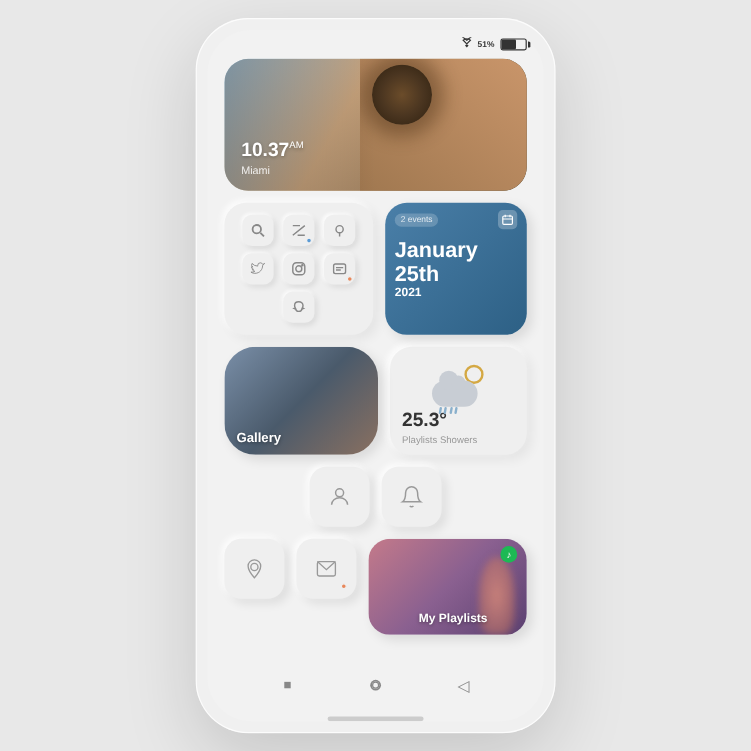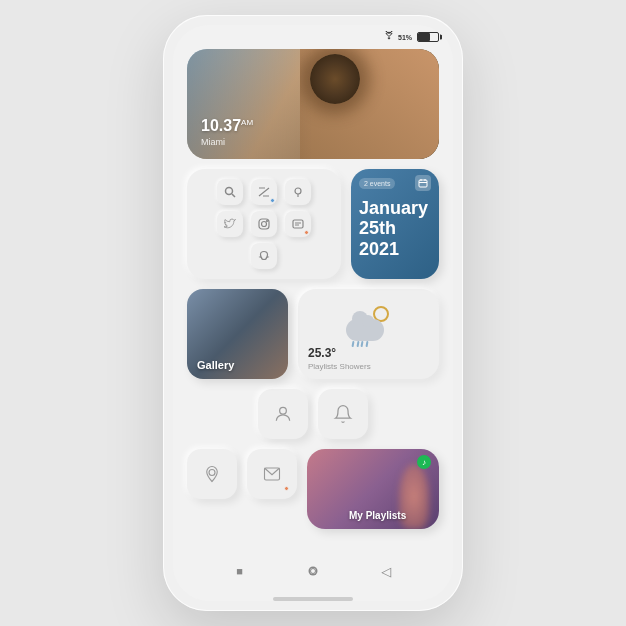--- a/index.html
+++ b/index.html
@@ -182,21 +182,21 @@
       right: 2px;
       width: 5px;
       height: 5px;
       border-radius: 50%;
       background: #5b9bd5;
       border: 1px solid #efefef;
     }
     .app-dot.orange { background: #e8875a; }
     
     .calendar-widget {
-      width: 88px;
+      width: 118px;
       border-radius: 18px;
       overflow: hidden;
       position: relative;
       background: linear-gradient(135deg, #4a7fa8, #2d6085);
       box-shadow: 4px 4px 10px rgba(0,0,0,0.1);
       flex-shrink: 0;
     }
     .calendar-header {
       display: flex;
       justify-content: space-between;
@@ -224,28 +224,28 @@
     .calendar-date {
       padding: 4px 8px 10px;
       color: white;
     }
     .cal-date-text {
       font-size: 18px;
       font-weight: 700;
       line-height: 1.1;
     }
     .cal-year {
-      font-size: 18px;
+      font-size: 10px;
       font-weight: 700;
     }
     
     .gallery-widget {
-      width: 101px;
+      width: 128px;
       height: 90px;
-      border-radius: 16px;
+      border-radius: 26px;
       overflow: hidden;
       position: relative;
       flex-shrink: 0;
       box-shadow: 4px 4px 10px rgba(0,0,0,0.1);
     }
     .gallery-bg {
       position: absolute;
       inset: 0;
       background: linear-gradient(135deg, #7a8fa8 0%, #4a5a6b 50%, #8a7060 100%);
     }
@@ -328,21 +328,21 @@
       gap: 3px;
     }
     .rain-drop {
       width: 1.5px;
       height: 6px;
       background: #8ab0cc;
       border-radius: 1px;
       transform: rotate(10deg);
     }
     .weather-temp {
-      font-size: 12px;
+      font-size: 16px;
       font-weight: 700;
       color: #333;
     }
     .weather-desc {
       font-size: 8px;
       color: #999;
       margin-top: 2px;
     }
     
     .nav-icons-row {

